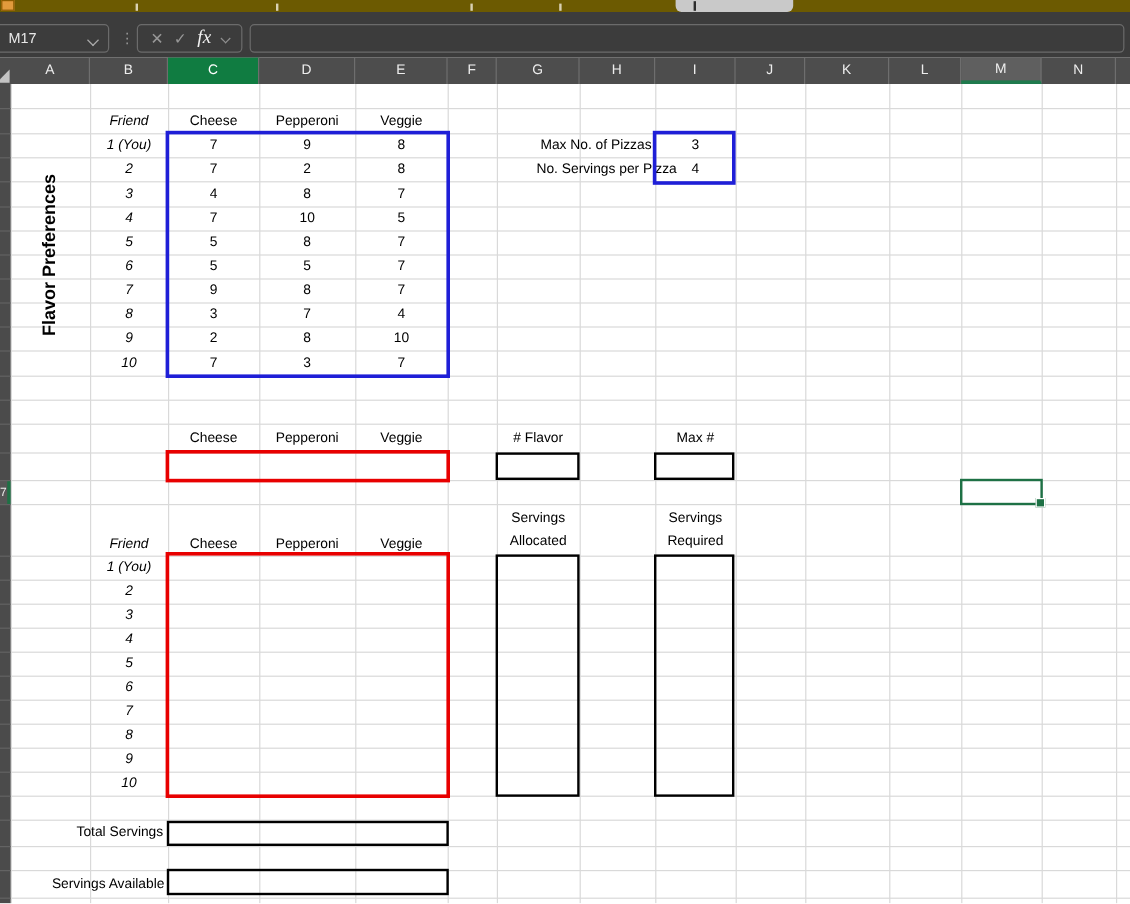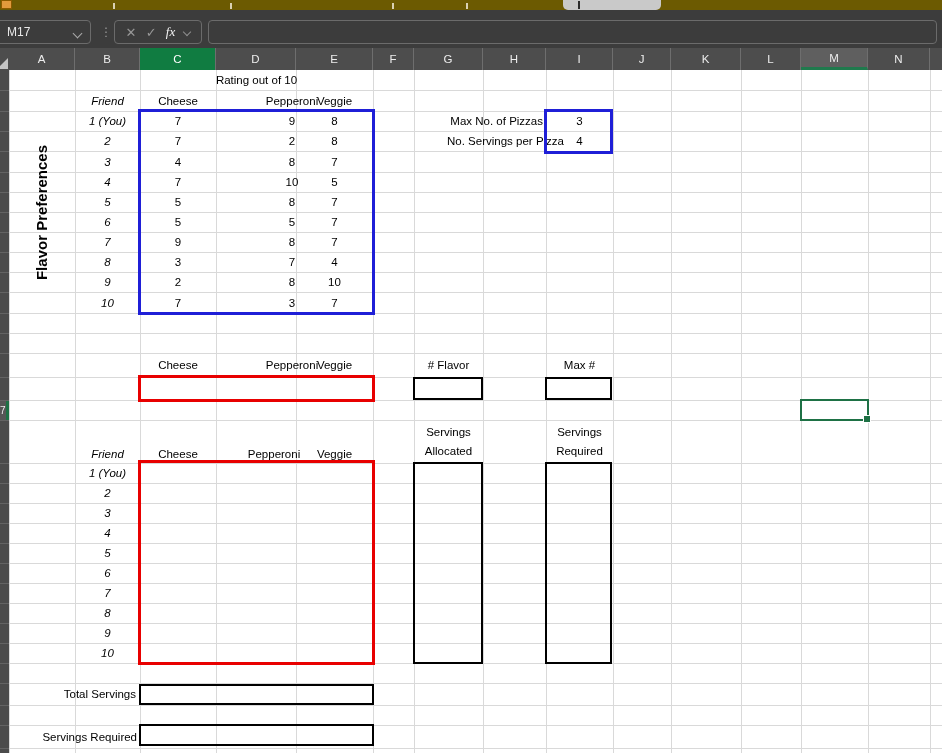--- a/index.html
+++ b/index.html
@@ -14,21 +14,21 @@
   
   #formulabar{position:absolute;left:0;top:10px;width:942px;height:38px;background:#3C3C3C;}
   .fbox{position:absolute;top:10px;height:24px;border:1px solid #6b6b6b;border-radius:4px;box-sizing:border-box;background:#3C3C3C;color:#e8e8e8;font-size:12px;display:flex;align-items:center;}
   #namebox{left:-4px;width:95px;padding-left:10px;}
   #namebox .chev{position:absolute;right:9px;top:9px;}
   .chev{width:6px;height:6px;border-left:1.5px solid #aaa;border-bottom:1.5px solid #aaa;transform:rotate(-45deg);display:inline-block;}
   #fb-dots{position:absolute;left:100px;top:10px;height:24px;display:flex;align-items:center;color:#999;font-size:12px;letter-spacing:0;}
   #fxgroup{left:114px;width:88px;justify-content:space-around;padding:0 6px;}
   #fxgroup .x{color:#979797;font-size:13px;}
   #fxgroup .ck{color:#979797;font-size:13px;}
-  #fxgroup .fx{color:#f2f2f2;font-style:italic;font-family:"Liberation Serif",serif;font-size:13px;}
+  #fxgroup .fx{color:#f2f2f2;font-style:italic;font-family:"Liberation Serif",serif;font-size:16px;}
   #fxgroup .chev{border-color:#8f8f8f;width:5px;height:5px;}
   #formulainput{left:208px;width:729px;}
   
   #colheaders{position:absolute;left:0;top:48px;width:942px;height:22px;background:#4D4D4D;}
   .colhdr{position:absolute;top:0;height:22px;display:flex;align-items:center;justify-content:center;
           color:#EDEDED;font-size:11.5px;border-right:1px solid #6e6e6e;box-sizing:border-box;}
   .hdr-green{background:#107C41;color:#fff;}
   .hdr-sel{background:#5f5f5f;border-bottom:3px solid #1F7A4D;}
   #corner{position:absolute;left:0;top:0;width:9px;height:22px;overflow:hidden;}
   #corner .tri{position:absolute;right:1px;bottom:1px;width:0;height:0;border-right:11px solid #c4c4c4;border-top:11px solid transparent;}
@@ -37,21 +37,21 @@
   #rowstrip{position:absolute;left:0;top:70px;width:9px;height:683px;background:#4B4B4B;}
   #row17-ind{position:absolute;left:0;top:400px;width:9px;height:20px;background:#565656;border-right:3px solid #1E7145;box-sizing:border-box;color:#eee;font-size:10px;overflow:hidden;display:flex;align-items:center;}
   .gl-v{position:absolute;top:70px;height:683px;width:1px;background:#D9D9D9;}
   .gl-h{position:absolute;left:9px;width:933px;height:1px;background:#D9D9D9;}
   .gl-s{position:absolute;left:0;width:9px;height:1px;background:#636363;}
   
   .cell{position:absolute;display:flex;align-items:center;justify-content:center;font-size:11.5px;color:#000;white-space:nowrap;}
   .lab{justify-content:flex-end;padding-right:0;box-sizing:border-box;}
   .bot{align-items:flex-end;padding-bottom:3px;box-sizing:border-box;}
   .two{flex-direction:column;justify-content:center;line-height:19px;}
-  .cB{left:75px;width:65px;font-style:italic;} .cC{left:140px;width:76px;} .cD{left:216px;width:80px;padding-left:36px;}
+  .cB{left:75px;width:65px;font-style:italic;} .cC{left:140px;width:76px;} .cD{left:216px;width:80px;}
   .cE{left:296px;width:77px;} .cG{left:414px;width:69px;} .cI{left:546px;width:67px;}
   .r1{top:70px;height:20px;} .r2{top:90px;height:21px;} .r3{top:111px;height:20px;}
   .r4{top:131px;height:20px;} .r5{top:151px;height:21px;} .r6{top:172px;height:20px;}
   .r7{top:192px;height:20px;} .r8{top:212px;height:20px;} .r9{top:232px;height:20px;}
   .r10{top:252px;height:20px;} .r11{top:272px;height:20px;} .r12{top:292px;height:21px;}
   .r15{top:353px;height:24px;} .r16{top:377px;height:23px;} .r18{top:420px;height:43px;}
   .r19{top:463px;height:20px;} .r20{top:483px;height:20px;} .r21{top:503px;height:20px;}
   .r22{top:523px;height:20px;} .r23{top:543px;height:20px;} .r24{top:563px;height:20px;}
   .r25{top:583px;height:20px;} .r26{top:603px;height:20px;} .r27{top:623px;height:20px;}
   .r28{top:643px;height:20px;} .r30{top:683px;height:22px;} .r32{top:725px;height:23px;}
@@ -198,21 +198,20 @@
       <div class="gl-h" style="top: 725px;"></div>
       <div class="gl-s" style="top: 725px;"></div>
       <div class="gl-h" style="top: 748px;"></div>
       <div class="gl-s" style="top: 748px;"></div>
     </div>
 
   <div id="flavorlabel">
     <span>Flavor Preferences</span>
   </div>
 
-  <div class="cell r1" style="left:140px;width:233px">Rating out of 10</div>
   <div class="cell cB r2">Friend</div>
   <div class="cell cC r2">Cheese</div>
   <div class="cell cD r2">Pepperoni</div>
   <div class="cell cE r2">Veggie</div>
 
   <div class="cell cB r3">1 (You)</div>
   <div class="cell cC r3">7</div>
   <div class="cell cD r3">9</div>
   <div class="cell cE r3">8</div>
   <div class="cell cB r4">2</div>
@@ -281,21 +280,21 @@
   <div class="cell cB r21">3</div>
   <div class="cell cB r22">4</div>
   <div class="cell cB r23">5</div>
   <div class="cell cB r24">6</div>
   <div class="cell cB r25">7</div>
   <div class="cell cB r26">8</div>
   <div class="cell cB r27">9</div>
   <div class="cell cB r28">10</div>
 
   <div class="cell lab r30" style="left:8px;width:128px">Total Servings</div>
-  <div class="cell lab r32" style="left:9px;width:128px">Servings Required</div>
+  <div class="cell lab r32" style="left:9px;width:128px">Servings Available</div>
 
   <div class="bx blue" style="left:138px;top:109px;width:237px;height:206px"></div>
   <div class="bx blue" style="left:544px;top:109px;width:69px;height:45px"></div>
   <div class="bx red" style="left:138px;top:375px;width:237px;height:27px"></div>
   <div class="bx red" style="left:138px;top:460px;width:237px;height:205px"></div>
   <div class="bx blk" style="left:413px;top:377px;width:70px;height:23px"></div>
   <div class="bx blk" style="left:545px;top:377px;width:67px;height:23px"></div>
   <div class="bx blk" style="left:413px;top:462px;width:70px;height:202px"></div>
   <div class="bx blk" style="left:545px;top:462px;width:67px;height:202px"></div>
   <div class="bx blk" style="left:139px;top:684px;width:235px;height:21px"></div>

